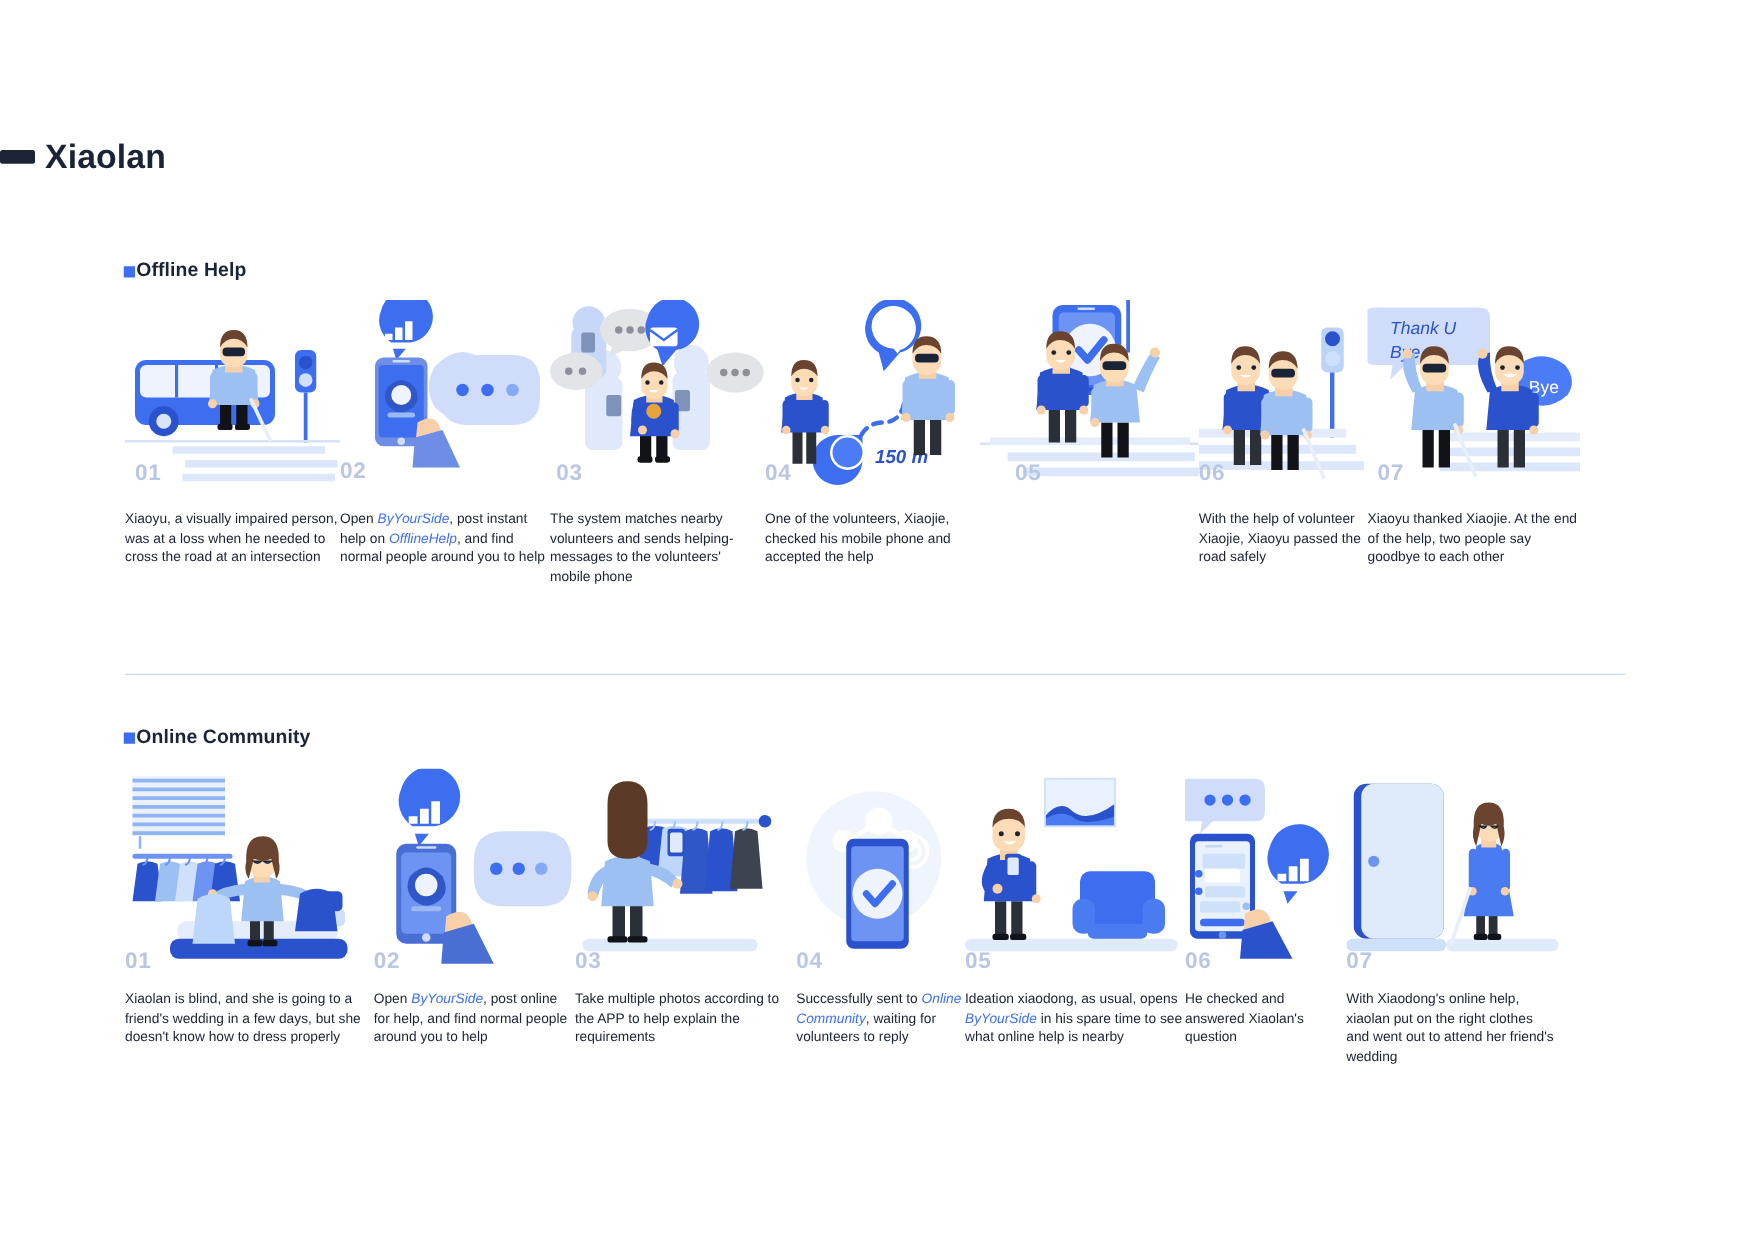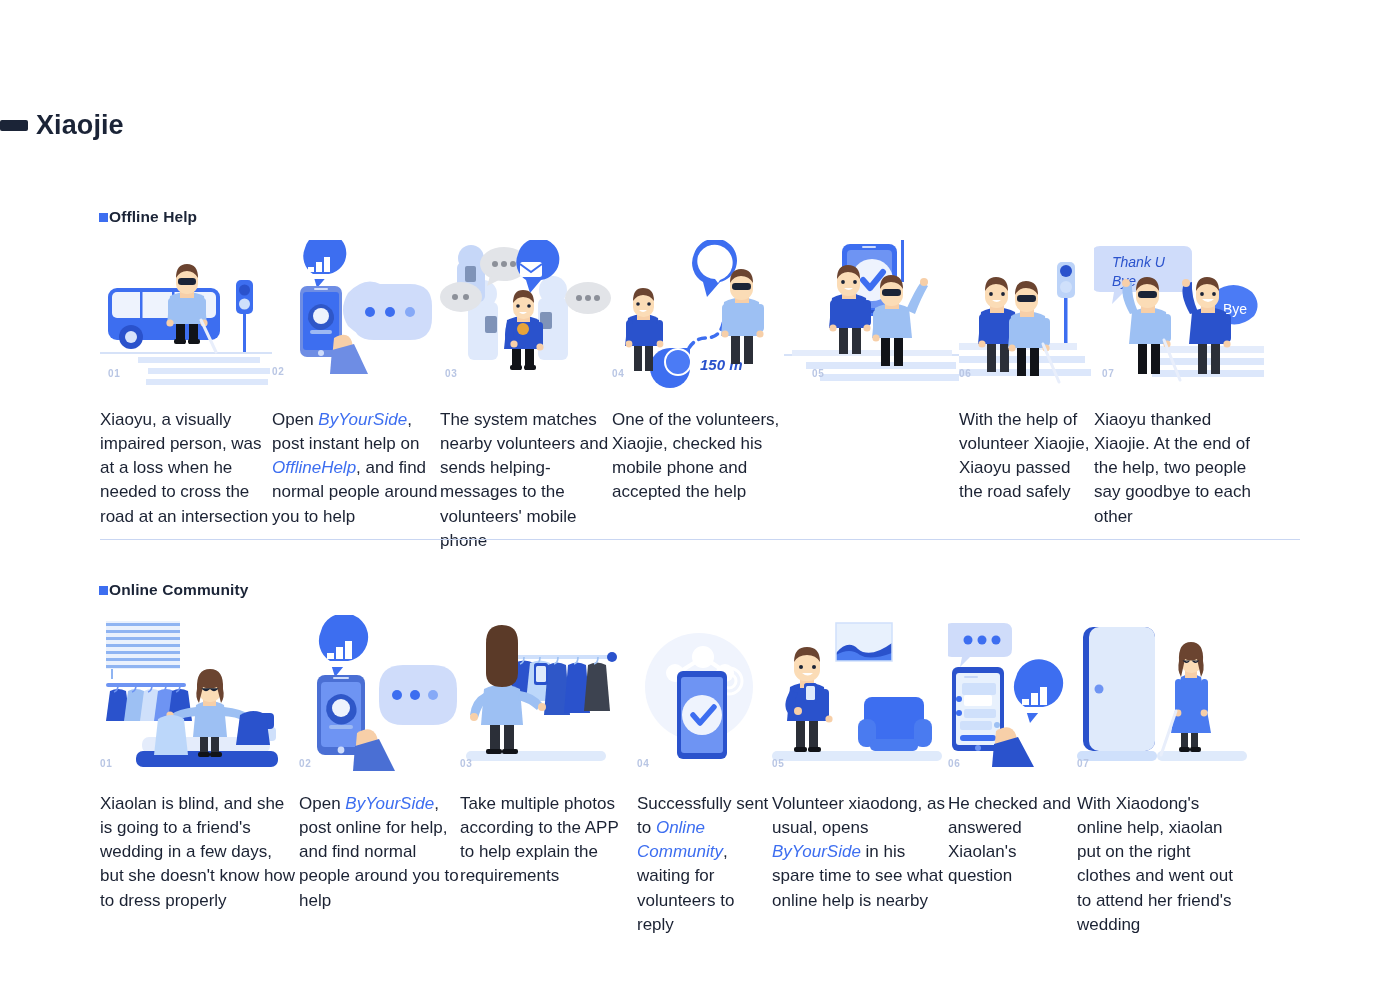--- a/index.html
+++ b/index.html
@@ -79,27 +79,27 @@
 
   .step { position: relative; }
   .art {
     position: relative;
     width: 100%;
     height: 150px;
   }
   .art svg { display: block; }
   .num {
     position: absolute;
-    font-size: 10px;
+    font-size: 18px;
     font-weight: 600;
     color: #b9c6e4;
     letter-spacing: 0.6px;
   }
   .cap {
-    font-size: 17px;
+    font-size: 11px;
     line-height: 1.42;
     color: #1b2233;
     white-space: pre-line;
   }
   #row1 .cap { margin-top: 18px; }
   #row2 .cap { margin-top: 27px; }
   .cap .hl {
     color: #3d6ef0;
     font-style: italic;
   }
@@ -120,21 +120,21 @@
   #row2 .s4 { width: 135px; }
   #row2 .s5 { width: 176px; }
   #row2 .s6 { width: 129px; }
   #row2 .s7 { width: 170px; }
 </style>
 </head>
 <body>
 
 <div class="page-title-row">
   <div class="title-dash"></div>
-  <div class="page-title">Xiaojie</div>
+  <div class="page-title">Xiaolan</div>
 </div>
 
 <div class="section-head" id="sec-offline">
   <div class="sec-square"></div>
   <div class="sec-label">Offline Help</div>
 </div>
 
 <div class="row" id="row1">
 
   <div class="step s1">
@@ -657,21 +657,21 @@
         <circle cx="29" cy="52" r="2" fill="#1b2437"></circle>
         <circle cx="42" cy="52" r="2" fill="#1b2437"></circle>
         <path d="M30 58 q6 5 11 0z" fill="#ffffff"></path>
 
         <rect x="32" y="68" width="13" height="20" rx="2.5" fill="#2a52cc"></rect>
         <rect x="34" y="71" width="9" height="14" rx="1.5" fill="#dfeafb"></rect>
         <circle cx="26" cy="96" r="4" fill="#f7cfa8"></circle>
       </svg>
     </div>
     <div class="num" style="left:0px; top:143px;">05</div>
-    <div class="cap"><span>Volunteer xiaodong, as usual, opens </span><span class="hl">ByYourSide</span><span> in his spare time to see what online help is nearby</span></div>
+    <div class="cap"><span>Ideation xiaodong, as usual, opens </span><span class="hl">ByYourSide</span><span> in his spare time to see what online help is nearby</span></div>
   </div>
 
   <div class="step s6">
     <div class="art">
       <svg width="129" height="160" viewBox="0 0 129 160">
 
         <path d="M4 8 h52 q8 0 8 8 v18 q0 8 -8 8 h-34 l-10 10 l2 -10 h-10 q-8 0 -8 -8 v-18 q0 -8 8 -8z" fill="#cfdcfa"></path>
         <g fill="#3d6ef0">
             <circle cx="20" cy="25" r="4.5"></circle>
             <circle cx="34" cy="25" r="4.5"></circle>

